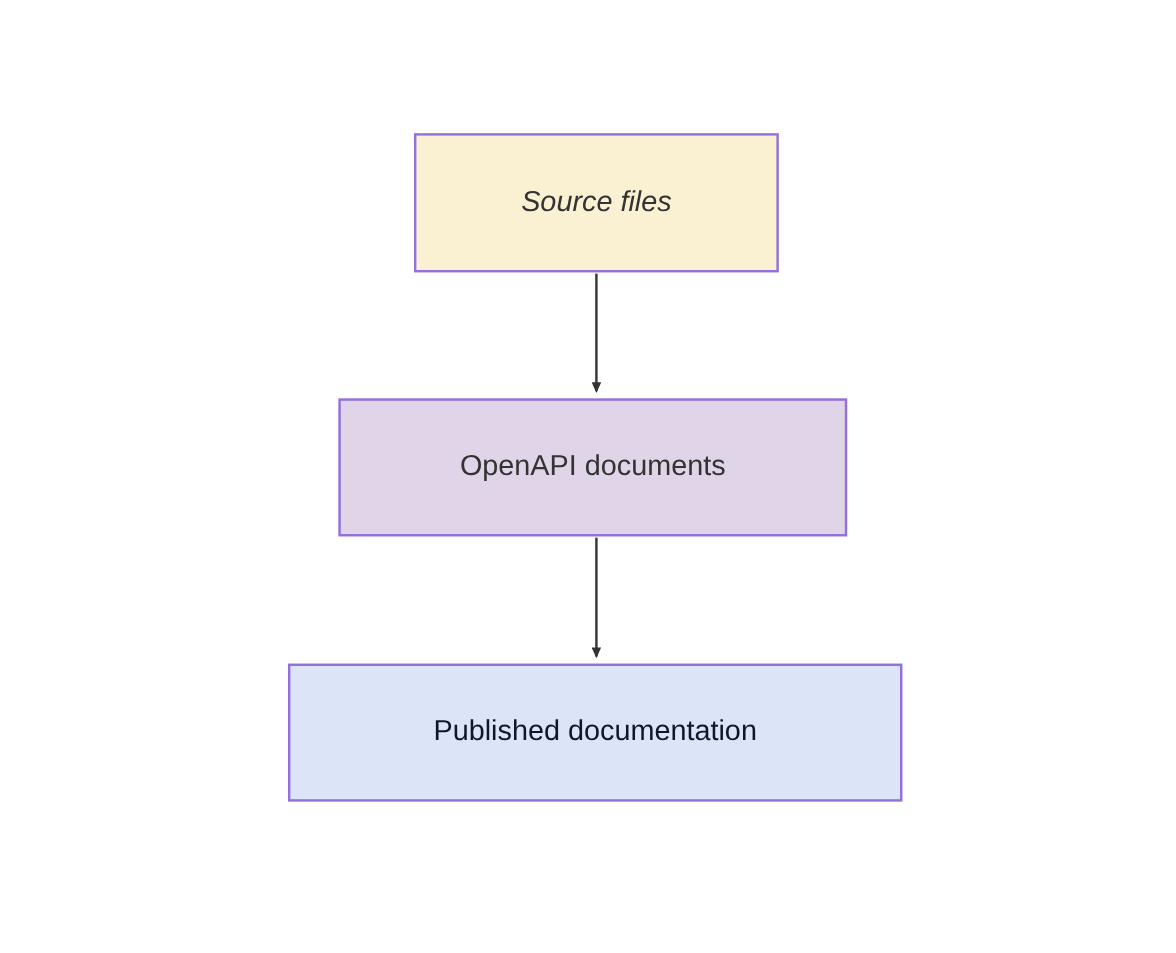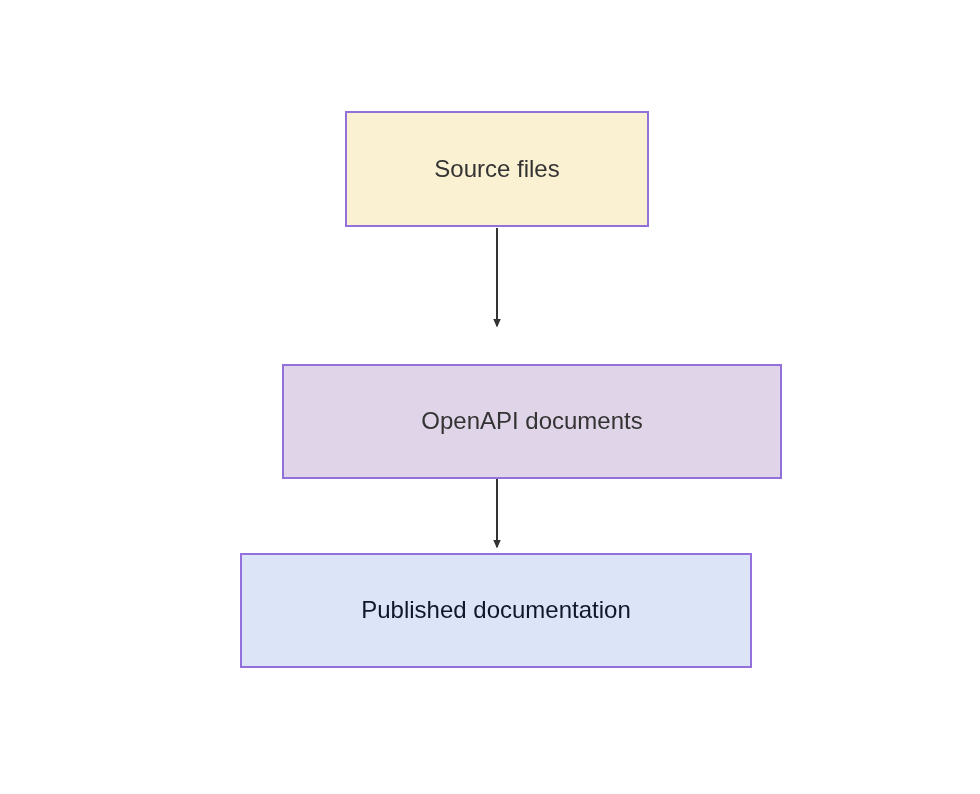--- a/index.html
+++ b/index.html
@@ -30,22 +30,22 @@
     align-items: center;
     justify-content: center;
     text-align: center;
   }
   .node-label {
     font-size: 24px;
     line-height: 1.2;
     color: #333333;
     white-space: nowrap;
   }
-  .node-source    { left: 345px; top: 111px; width: 304px; height: 116px; }
-  .node-openapi   { left: 282px; top: 332px; width: 500px; height: 115px; margin-top: 32px; }
+  .node-source    { left: 345px; top: 111px; width: 304px; height: 116px; font-style: italic; }
+  .node-openapi   { left: 282px; top: 332px; width: 424px; height: 115px; }
   .node-published { left: 240px; top: 553px; width: 512px; height: 115px; }
 </style>
 </head>
 <body style="background: rgb(255, 255, 255);">
 
 <div class="canvas">
 
   <svg class="edge-layer" width="980" height="794" viewBox="0 0 980 794">
     <defs>
       <marker id="arrowhead" markerWidth="9" markerHeight="8" refX="7.5" refY="4" orient="auto" markerUnits="userSpaceOnUse">

